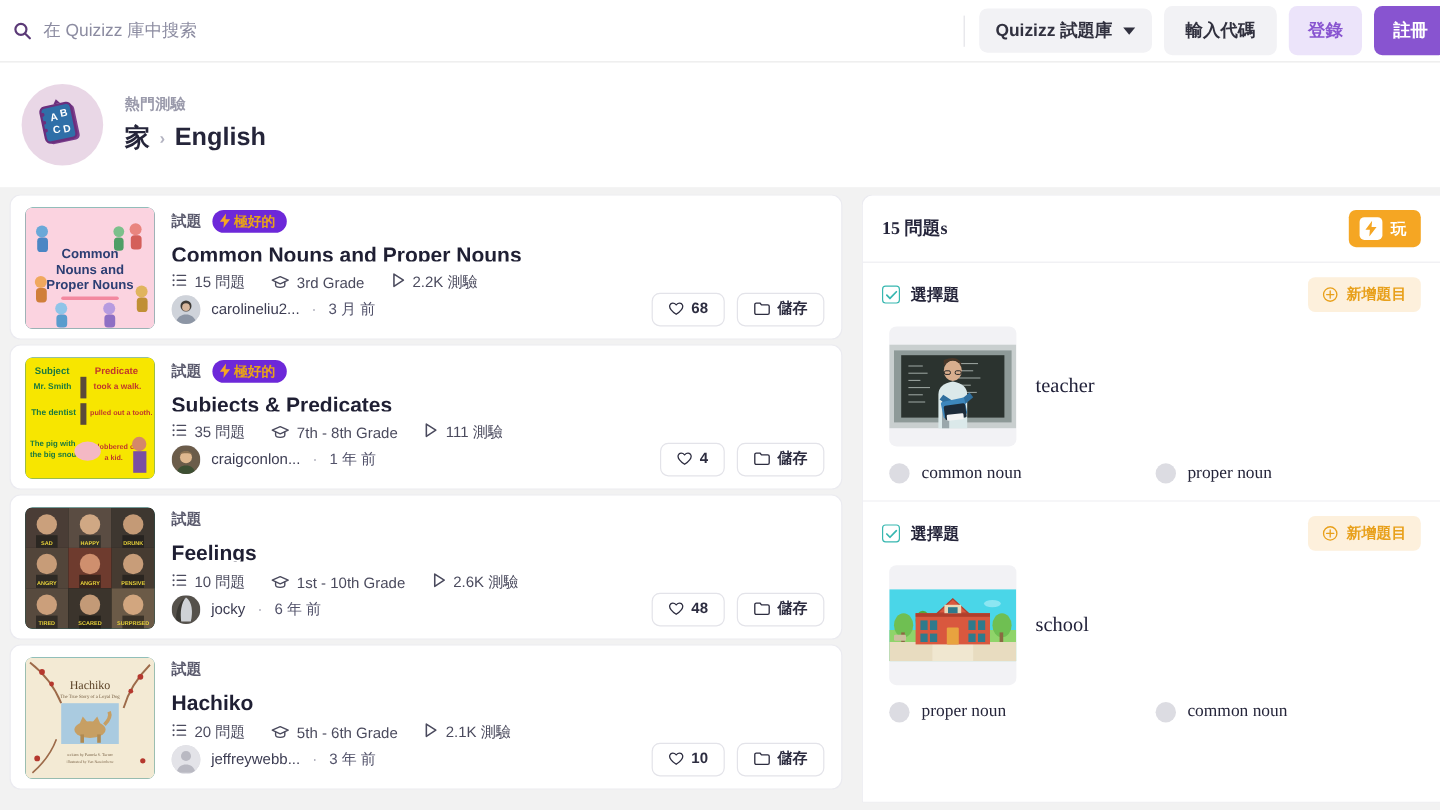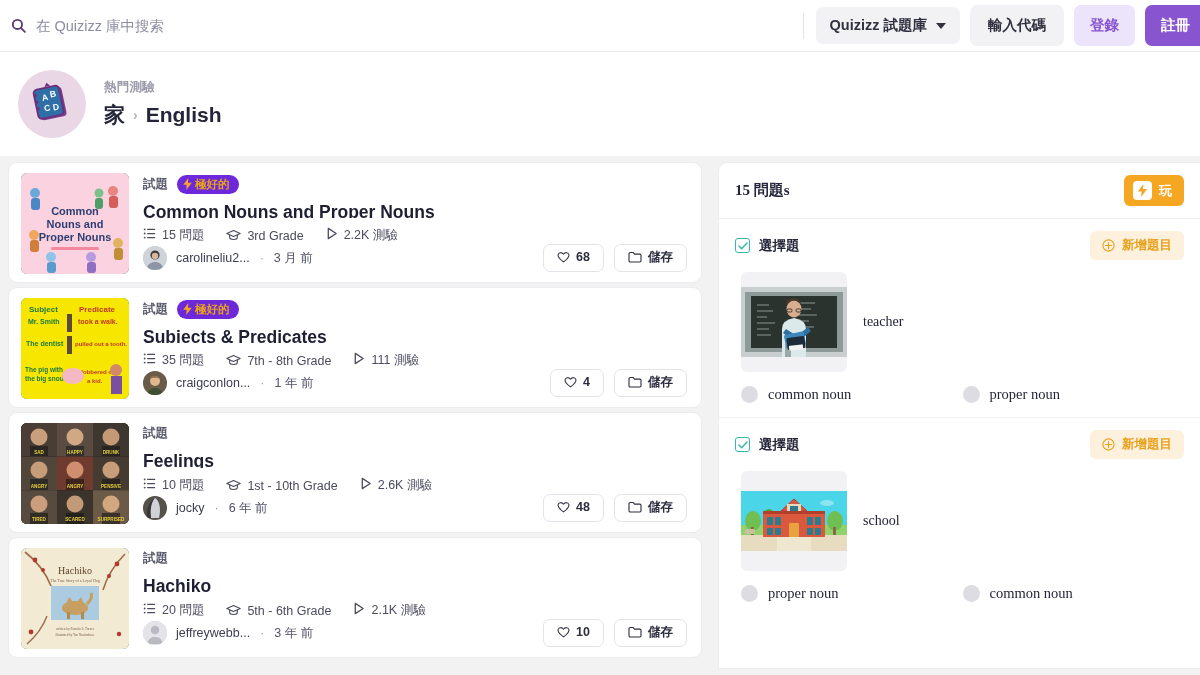--- a/index.html
+++ b/index.html
@@ -301,21 +301,21 @@
     padding-left: 6px;
   }
   .q-media {
     width: 106px; height: 100px;
     background: #f2f2f5;
     border-radius: 6px;
     flex: 0 0 106px;
     display: flex; align-items: center; justify-content: center;
     overflow: hidden;
   }
-  .q-text { font-size: 14px; color: #22223a; font-weight: 400; }
+  .q-text { font-size: 17px; color: #22223a; font-weight: 400; }
   .q-options {
     display: flex;
     margin-top: 14px;
     padding-left: 6px;
   }
   .q-option {
     display: flex; align-items: center; gap: 10px;
     width: 50%;
     font-size: 14.5px; color: #25253a;
   }

